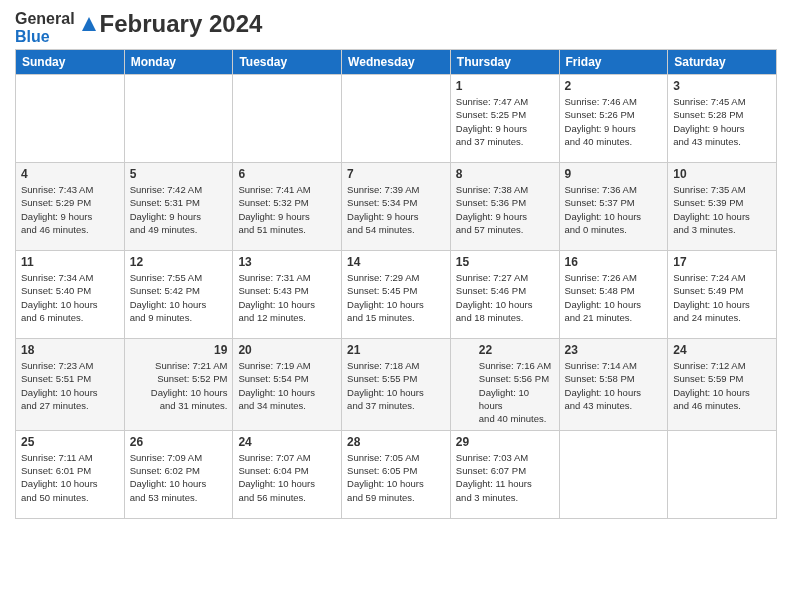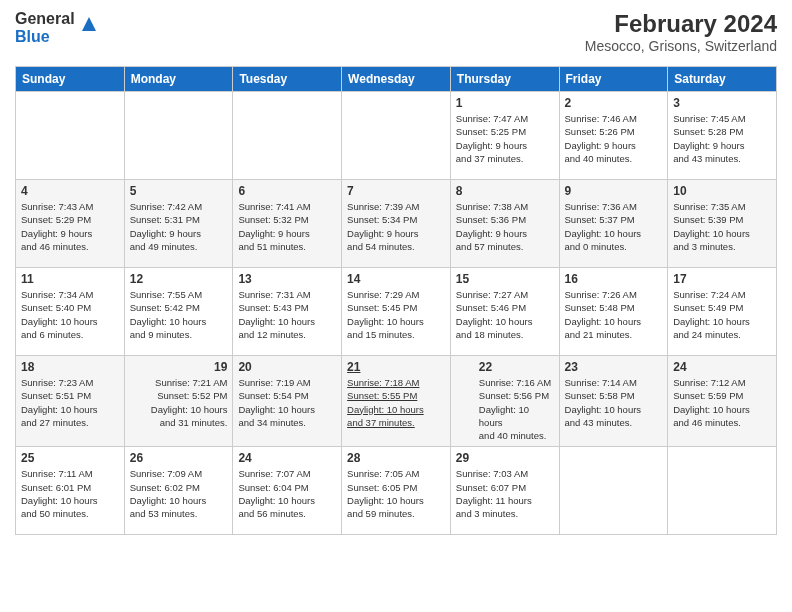--- a/index.html
+++ b/index.html
@@ -1,18 +1,18 @@
 <!DOCTYPE html>
 <html><head>
   <meta charset="utf-8">
   <style>
     * { box-sizing: border-box; margin: 0; padding: 0; }
     body { font-family: Arial, sans-serif; background: #fff; width: 792px; height: 612px; overflow: hidden; }
     .page { width: 792px; min-height: 612px; padding: 10px 15px; }
-    .header { display: flex; justify-content: space-between; align-items: flex-start; margin-bottom: 12px; }
+    .header { display: flex; align-items: flex-start; margin-bottom: 4px; }
     .logo { display: flex; align-items: center; }
     .logo-text { display: flex; flex-direction: column; line-height: 1.1; }
     .logo-general { font-size: 16px; font-weight: bold; color: #333; }
     .logo-blue { font-size: 16px; font-weight: bold; color: #1a6fc4; }
     .title-section { text-align: right; }
     .month-title { font-size: 24px; font-weight: bold; color: #333; }
     .location { font-size: 14px; color: #555; }
     .calendar { width: 100%; border-collapse: collapse; }
     .calendar th { background-color: #1a6fc4; color: white; text-align: left; padding: 5px 6px; font-size: 12px; font-weight: bold; border: 1px solid #ccc; }
     .calendar td { border: 1px solid #ccc; padding: 4px 5px; vertical-align: top; font-size: 10px; color: #333; width: calc(100%/7); background: #fff; }
@@ -32,21 +32,20 @@
           <span class="logo-general">General</span>
           <span class="logo-blue">Blue</span>
         </div>
         <svg width="22" height="22" viewBox="0 0 22 22" style="margin-left:3px; margin-top:-8px;">
           <polygon points="4,18 11,4 18,18" fill="#1a6fc4"></polygon>
         </svg>
       </div>
     </div>
     <div class="title-section">
       <div class="month-title">February 2024</div>
-      <div class="location">Mesocco, Grisons, Switzerland</div>
     </div>
   </div>
 
   <table class="calendar">
     <thead>
       <tr>
 
       <th>Sunday</th>
           <th>Monday</th>
           <th>Tuesday</th>
@@ -201,21 +200,21 @@
 Daylight: 10 hours
 and 31 minutes.</div>
           </td>
           <td style="height: 88px;">
             <div class="day-num">20</div>
             <div class="day-info" style="white-space: pre-line;">Sunrise: 7:19 AM
 Sunset: 5:54 PM
 Daylight: 10 hours
 and 34 minutes.</div>
           </td>
-          <td style="height: 88px; text-decoration: underline;">
+          <td style="height: 88px;">
             <div class="day-num">21</div>
             <div class="day-info" style="white-space: pre-line;">Sunrise: 7:18 AM
 Sunset: 5:55 PM
 Daylight: 10 hours
 and 37 minutes.</div>
           </td>
           <td style="height: 88px; padding-left: 28px;">
             <div class="day-num">22</div>
             <div class="day-info" style="white-space: pre-line;">Sunrise: 7:16 AM
 Sunset: 5:56 PM

